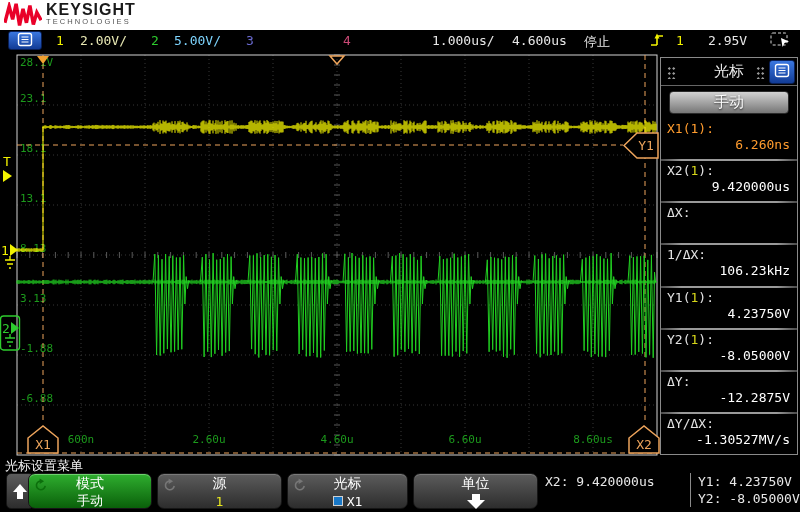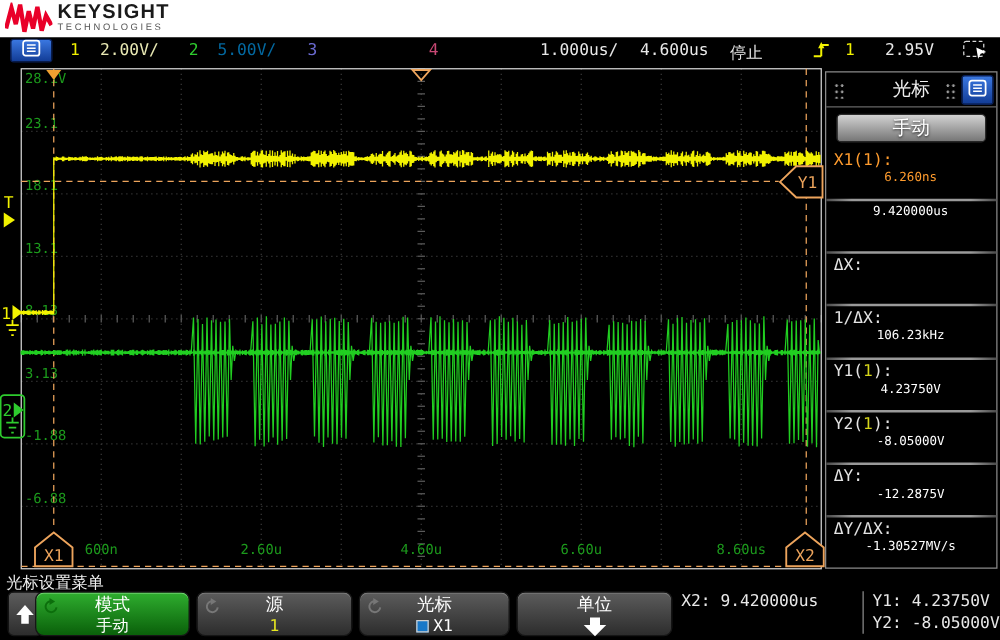--- a/index.html
+++ b/index.html
@@ -12,21 +12,21 @@
   .brand{position:absolute;left:46px;top:2px;font-family:"Liberation Sans",sans-serif}
   .brand .b1{font-size:16px;font-weight:bold;color:#1a1a1a;letter-spacing:1px;line-height:15px}
   .brand .b2{font-size:7.5px;color:#555;letter-spacing:2.1px;line-height:9px}
   .sysinfo{position:absolute;right:4px;top:7px;font-size:13px;color:#111;letter-spacing:.2px;white-space:nowrap}
   
   .statusbar{position:absolute;left:0;top:30px;width:800px;height:22px;background:#000;color:#e8e8e8;font-size:13px}
   .sb{position:absolute;top:3px;white-space:nowrap}
   .menu-btn{position:absolute;left:8px;top:1px;width:34px;height:19px;border-radius:3px;
     background:linear-gradient(#3a77e0,#123c96);border:1px solid #091f56;display:flex;align-items:center;justify-content:center}
   .ch1c{color:#f2f200}.ch1v{color:#e9e9b4}
-  .ch2c{color:#2ecc2e}.ch2v{color:#0369a1}
+  .ch2c{color:#2ecc2e}.ch2v{color:#7dd3fc}
   .ch3c{color:#6a6ad0}.ch4c{color:#c84874}
   .trigsrc{color:#f2f200}
   
   .main{position:absolute;left:0;top:52px;width:800px;height:405px;background:#000}
   svg text{font-family:"DejaVu Sans Mono",monospace}
   .gl{stroke:#373737;stroke-width:1;stroke-dasharray:1 3}
   .tick{stroke:#5a5a5a;stroke-width:1}
   .gborder{fill:none;stroke:#d4d4d4;stroke-width:1}
   .glabel{fill:#1c9a1c;font-size:11px}
   .tmid{text-anchor:middle}
@@ -45,21 +45,21 @@
   .grip.gl2{left:6px}.grip.gr2{right:32px}
   .bluebtn{position:absolute;right:2px;top:2px;width:26px;height:24px;border-radius:3px;
     background:linear-gradient(#3a77e0,#123c96);border:1px solid #091f56;display:flex;align-items:center;justify-content:center}
   .modebtn{margin:5px 8px;height:23px;border-radius:4px;border:1px solid #2a2a2a;
     background:linear-gradient(#d2d2d2,#767676);color:#fff;font-size:15px;
     text-shadow:0 1px 2px #222;display:flex;align-items:center;justify-content:center}
   .rows{flex:1;display:flex;flex-direction:column}
   .sep{height:2px;background:linear-gradient(to right,#4a4a4a,#9a9a9a 15%,#9a9a9a 85%,#4a4a4a)}
   .srow{flex:1;padding:2px 5px 1px 6px}
   .slab{font-size:13px;color:#e4e4e4}
-  .sval{font-size:10px;color:#fff;text-align:center;padding-right:2px;margin-top:1px}
+  .sval{font-size:13px;color:#fff;text-align:right;padding-right:2px;margin-top:1px}
   .chnum{color:#d6d61a}
   .accent .slab,.accent .sval,.accent .chnum{color:#ff9c2e}
   
   .menubar{position:absolute;left:0;top:457px;width:800px;height:39px;background:#000;color:#e8e8e8}
   .mb-head{position:absolute;left:5px;top:0;font-size:13px;color:#f0f0f0}
   .softkey{position:absolute;top:16px;height:36px;border-radius:7px;text-align:center;
     background:linear-gradient(#5c5c5c,#2d2d2d);border:1px solid #161616;box-shadow:inset 0 1px 0 #7a7a7a;color:#fff}
   .softkey.green{background:linear-gradient(#2fae2f,#0a600a);box-shadow:inset 0 1px 0 #6fd06f}
   .skl{font-size:14px;margin-top:1px}
   .skv{font-size:13px;margin-top:0;display:flex;align-items:center;justify-content:center;gap:4px;height:16px}
@@ -316,20 +316,21 @@
         </span>
       </div>
       <div class="modebtn">手动</div>
       <div class="rows" id="cursor-rows">
           <div class="srow accent">
             <div class="slab">X1(<span class="chnum">1</span>):</div>
             <div class="sval">6.260ns</div>
           </div>
           <div class="sep"></div>
           <div class="srow">
+            <div class="slab">X2(<span class="chnum">1</span>):</div>
             <div class="sval">9.420000us</div>
           </div>
           <div class="sep"></div>
           <div class="srow">
             <div class="slab">ΔX:</div>
           </div>
           <div class="sep"></div>
           <div class="srow">
             <div class="slab">1/ΔX:</div>
             <div class="sval">106.23kHz</div>

